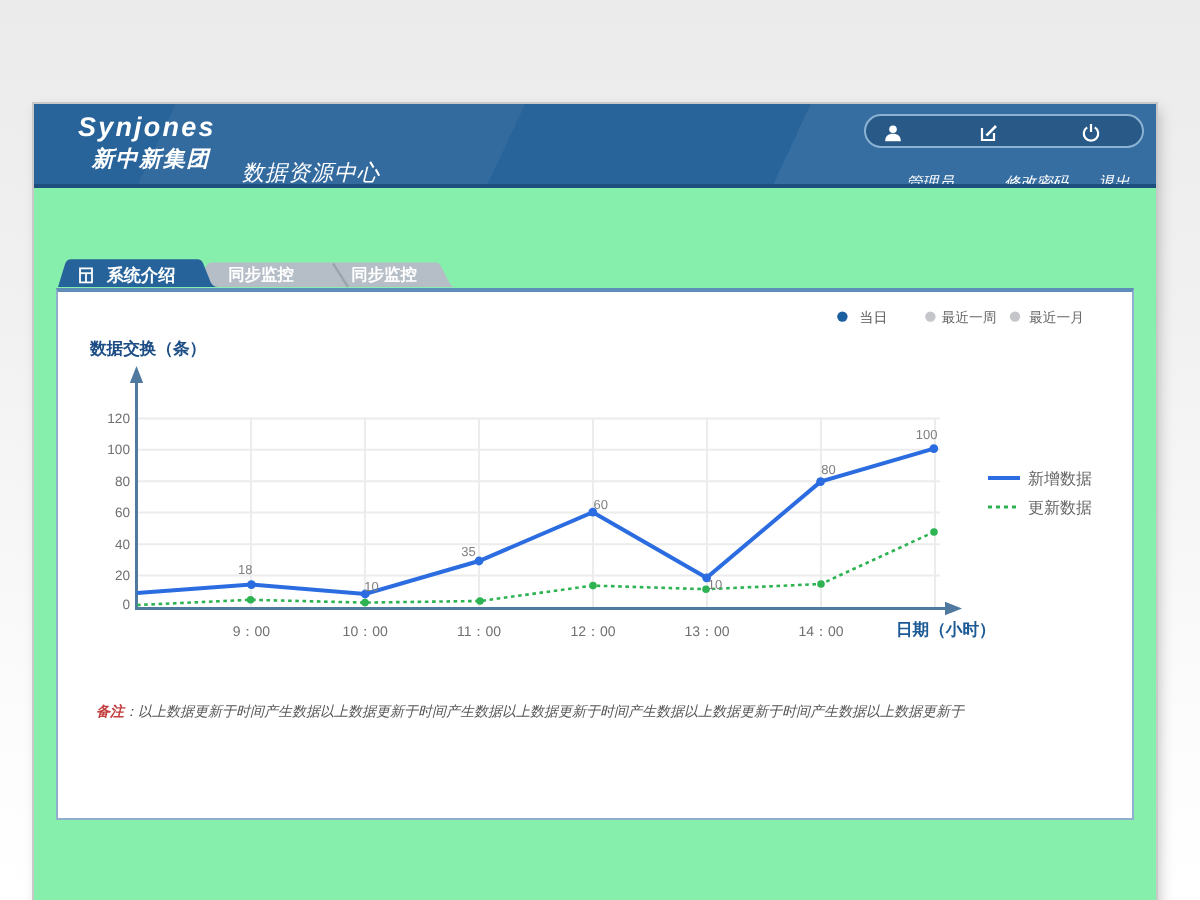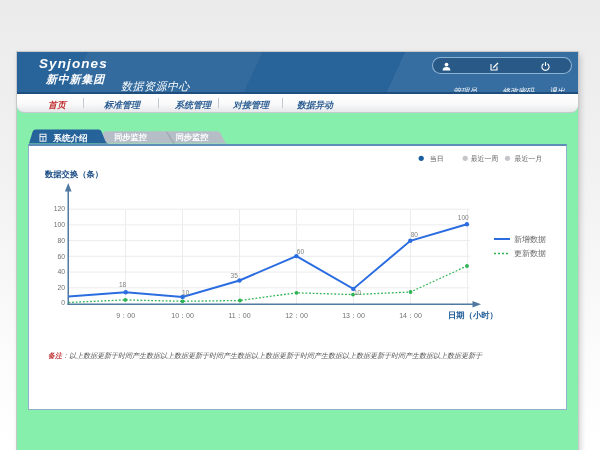--- a/index.html
+++ b/index.html
@@ -67,31 +67,20 @@
           <path d="M1 2 L1 8 L7 8 L7 4.5" stroke="#fff" stroke-width="1.1" fill="none"></path>
           <path d="M3.2 5.8 L8 1" stroke="#fff" stroke-width="1.3"></path>
         </svg>
       <span style="left:69px">修改密码</span>
       <svg style="position:absolute;left:108px;top:4px" width="9" height="9" viewBox="0 0 9 9">
           <path d="M2.6 1.7 A 3.6 3.6 0 1 0 6.4 1.7" stroke="#fff" stroke-width="1.1" fill="none"></path>
           <line x1="4.5" y1="0" x2="4.5" y2="4" stroke="#fff" stroke-width="1.1"></line>
         </svg>
       <span style="left:116px">退出</span>
     </div>
-  </div>
-  <div class="nav">
-    <span class="home" style="left:31px">首页</span>
-      <i style="left:66px"></i>
-    <span style="left:87px">标准管理</span>
-      <i style="left:141px"></i>
-    <span style="left:158px">系统管理</span>
-      <i style="left:201px"></i>
-    <span style="left:216px">对接管理</span>
-      <i style="left:265px"></i>
-    <span style="left:280px">数据异动</span>
   </div>
   <div class="card"></div>
   <div class="note"><b>备注</b>：以上数据更新于时间产生数据以上数据更新于时间产生数据以上数据更新于时间产生数据以上数据更新于时间产生数据以上数据更新于</div>
 </div>
 
 <svg class="overlay" viewBox="0 0 600 450" font-family="Liberation Sans,sans-serif">
 
   <g>
     <path d="M99.5 143.5 L103 133.3 Q103.8 131.2 106 131.2 L217.5 131.2 Q219.7 131.2 220.5 133.3 L224.5 141 Q225.6 143.5 228.2 143.5 Z" fill="#b5bdc6"></path>
     <line x1="166.5" y1="131.7" x2="174" y2="143.5" stroke="#9aa4ad" stroke-width="1.2"></line>

